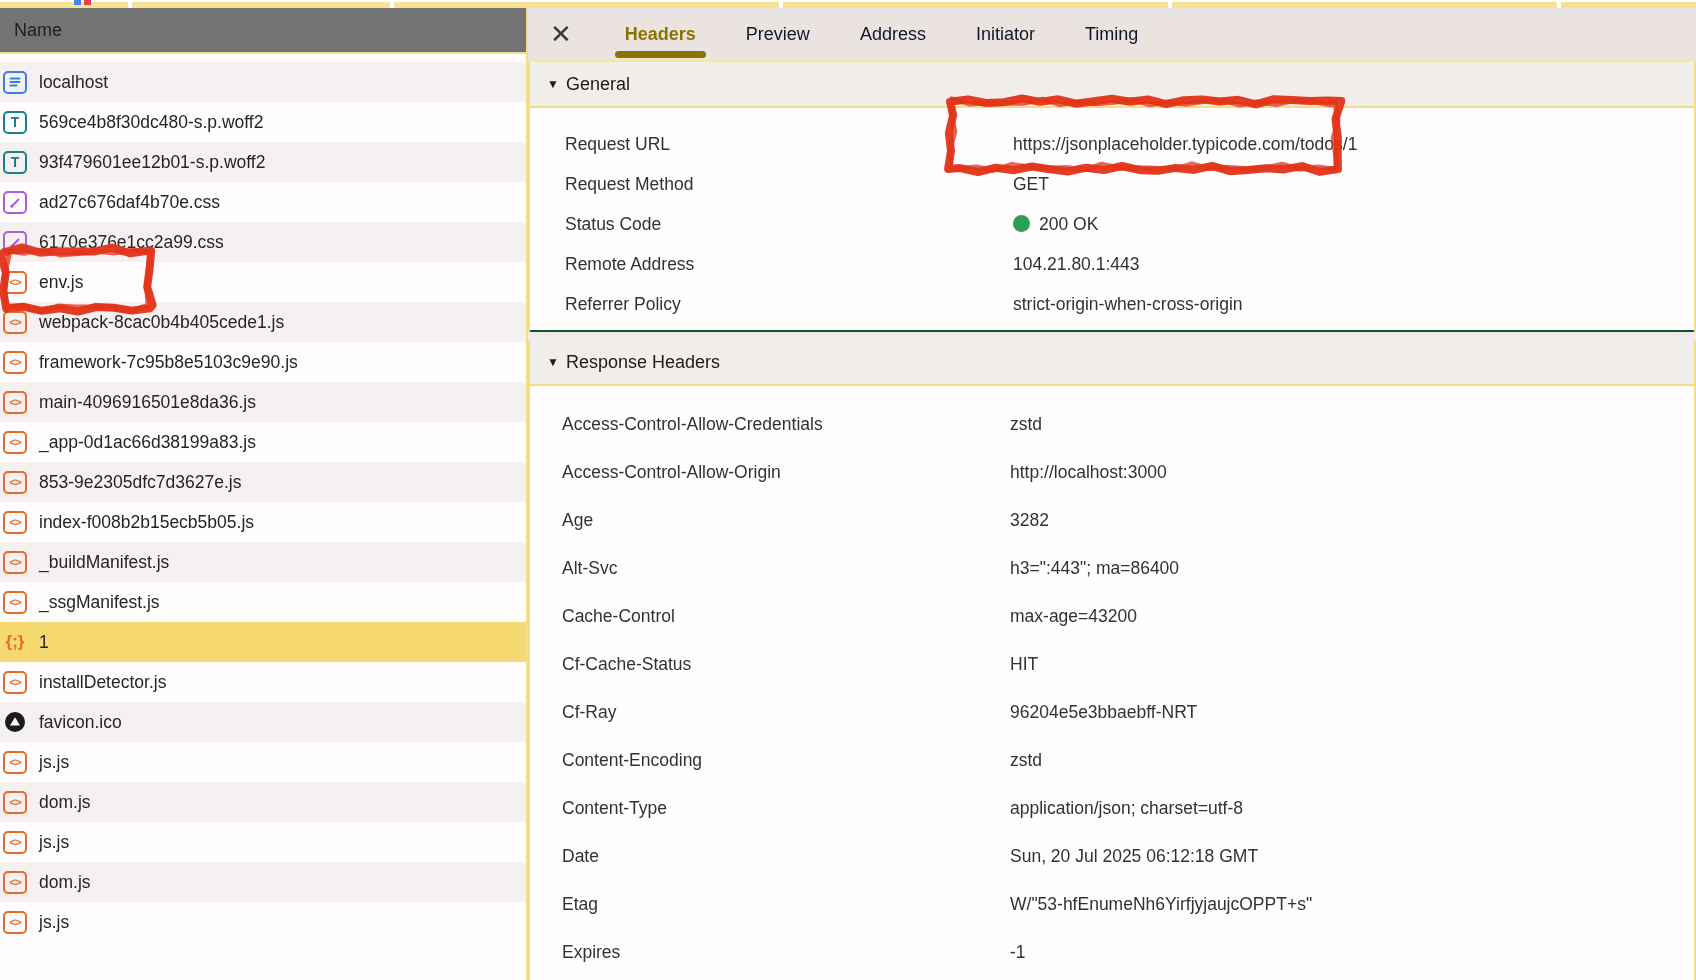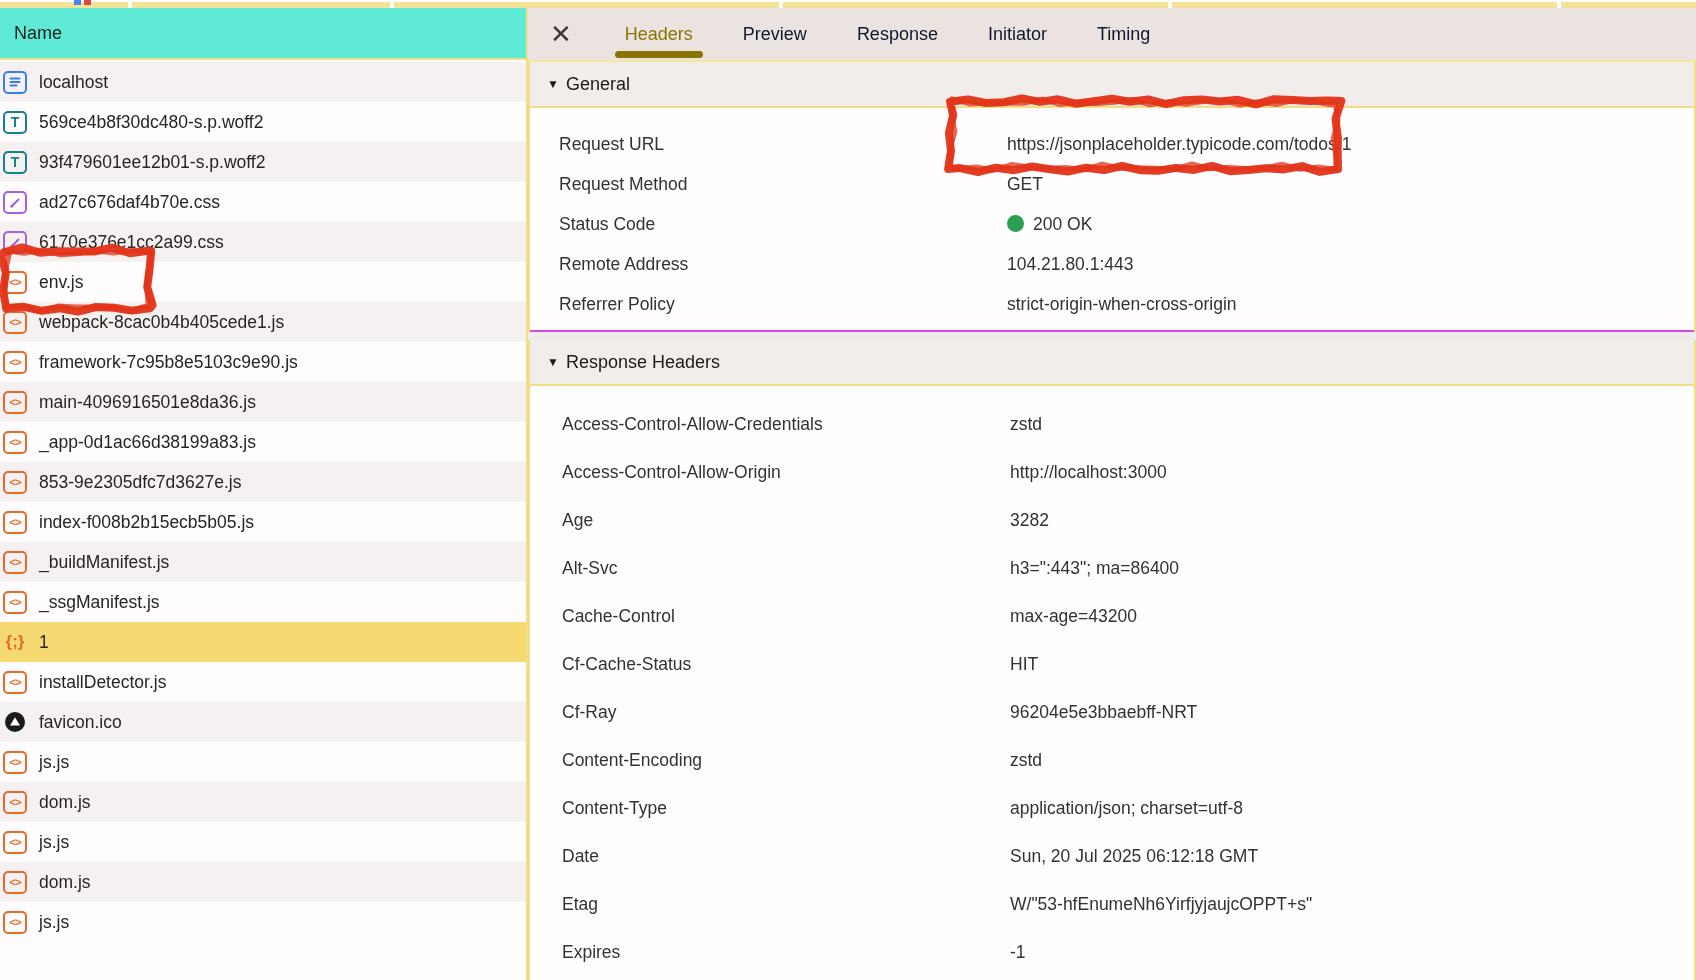--- a/index.html
+++ b/index.html
@@ -11,22 +11,22 @@
   }
   
   .top-strip{position:absolute;left:0;top:0;width:1696px;height:8px;background:#fff;}
   .top-strip .band{position:absolute;left:0;top:2px;width:100%;height:6px;background:#F6E296;}
   .top-strip .gap{position:absolute;top:2px;width:4px;height:6px;background:#fff;}
   .top-strip .mark{position:absolute;top:0;width:7px;height:5px;}
 
   
   .sidebar{position:absolute;left:0;top:8px;width:526px;height:972px;background:#FFFCFD;}
   .sidebar-header{
-    height:52px;box-sizing:border-box;display:flex;align-items:center;
-    padding-left:14px;font-size:18px;color:#1F1E1D;background:#5eead4;
+    height:46px;box-sizing:border-box;display:flex;align-items:center;
+    padding-left:14px;font-size:18px;color:#1F1E1D;background:#737373;
     border-bottom:2px solid #F2DE85;
   }
   .rows{position:absolute;left:0;top:54px;right:0;bottom:0;overflow:hidden;}
   .row{height:40px;display:flex;align-items:center;padding-left:3px;box-sizing:border-box;
        font-size:17.5px;color:#272523;white-space:nowrap;}
   .row.alt{background:#F4F1F0;}
   .row.plain{background:#FFFCFD;}
   .row.selected{background:#F7D971;}
   .row .label{margin-left:12px;}
   
@@ -37,38 +37,38 @@
   .ficon.css-t{color:#A95EDD;}
   .ficon.doc-t{color:#3B7DE9;}
   .ficon.json-t{color:#E8692C;font-size:17px;font-weight:800;border:none;}
   .ficon.img-t{color:#1b1b1b;}
 
   
   .detail{position:absolute;left:526px;top:8px;width:1170px;height:972px;background:#EFEBE9;border-left:2px solid #F2DE85;box-sizing:border-box;}
   .tabbar{height:54px;background:#EAE3DF;display:flex;align-items:center;border-bottom:2px solid #F5E79B;box-sizing:border-box;}
   .close-x{font-size:26px;color:#3A3A3A;margin:0 28px 0 22px;line-height:1;cursor:default;}
   .tab{font-size:18px;color:#0f172a;padding:0 4px;margin:0 21px;height:52px;display:flex;align-items:center;position:relative;}
-  .tab.active{color:#8A7400;font-weight:400;}
+  .tab.active{color:#8A7400;font-weight:700;}
   .tab.active::after{content:"";position:absolute;left:-6px;right:-6px;bottom:2px;height:7px;border-radius:4px;background:#8A7400;}
 
   .section{background:#FFFDFE;border-left:2px solid #F2DE85;border-right:2px solid #F2DE85;box-sizing:border-box;margin:0;}
   .section-header{
     height:44px;background:#F1EDEA;border-bottom:2px solid #F2DE85;
     display:flex;align-items:center;padding-left:17px;font-size:18px;color:#1C1A19;
   }
   .tri{font-size:12px;margin-right:7px;color:#1C1A19;}
   .kv-area{padding:14px 0 10px 0;}
   .kv{display:flex;align-items:center;padding-left:19px;font-size:17.5px;color:#343230;}
   .kv .k{width:448px;flex:0 0 448px;}
   .kv .v{white-space:nowrap;}
   .g-row{height:40px;}
   .r-row{height:48px;padding-left:32px;}
   .dot{display:inline-block;width:17px;height:17px;border-radius:50%;background:#2BA052;margin-right:9px;vertical-align:-2px;}
   .section.general{border-top:0;}
-  .section.general .kv-area{padding:16px 0 6px 10px;border-bottom:2px solid #d946ef;}
+  .section.general .kv-area{padding:16px 0 6px 16px;border-bottom:2px solid #14532d;}
   .sec-gap{height:8px;background:#EFEBE9;}
 
   
   .anno{position:absolute;left:0;top:0;width:1696px;height:980px;pointer-events:none;}
 </style>
 </head>
 <body>
 
 <div class="top-strip">
   <div class="band"></div>
@@ -198,21 +198,21 @@
         <span class="label">js.js</span>
       </div>
     </div>
 </div>
 
 <div class="detail">
   <div class="tabbar" id="tabbar">
     <span class="close-x">✕</span>
   <div class="tab active">Headers</div>
       <div class="tab">Preview</div>
-      <div class="tab">Response</div>
+      <div class="tab">Address</div>
       <div class="tab">Initiator</div>
       <div class="tab">Timing</div>
     </div>
   <div id="sections">
       <div class="section general">
         <div class="section-header">
           <span class="tri">▼</span>
           <span>General</span>
         </div>
         <div class="kv-area">

